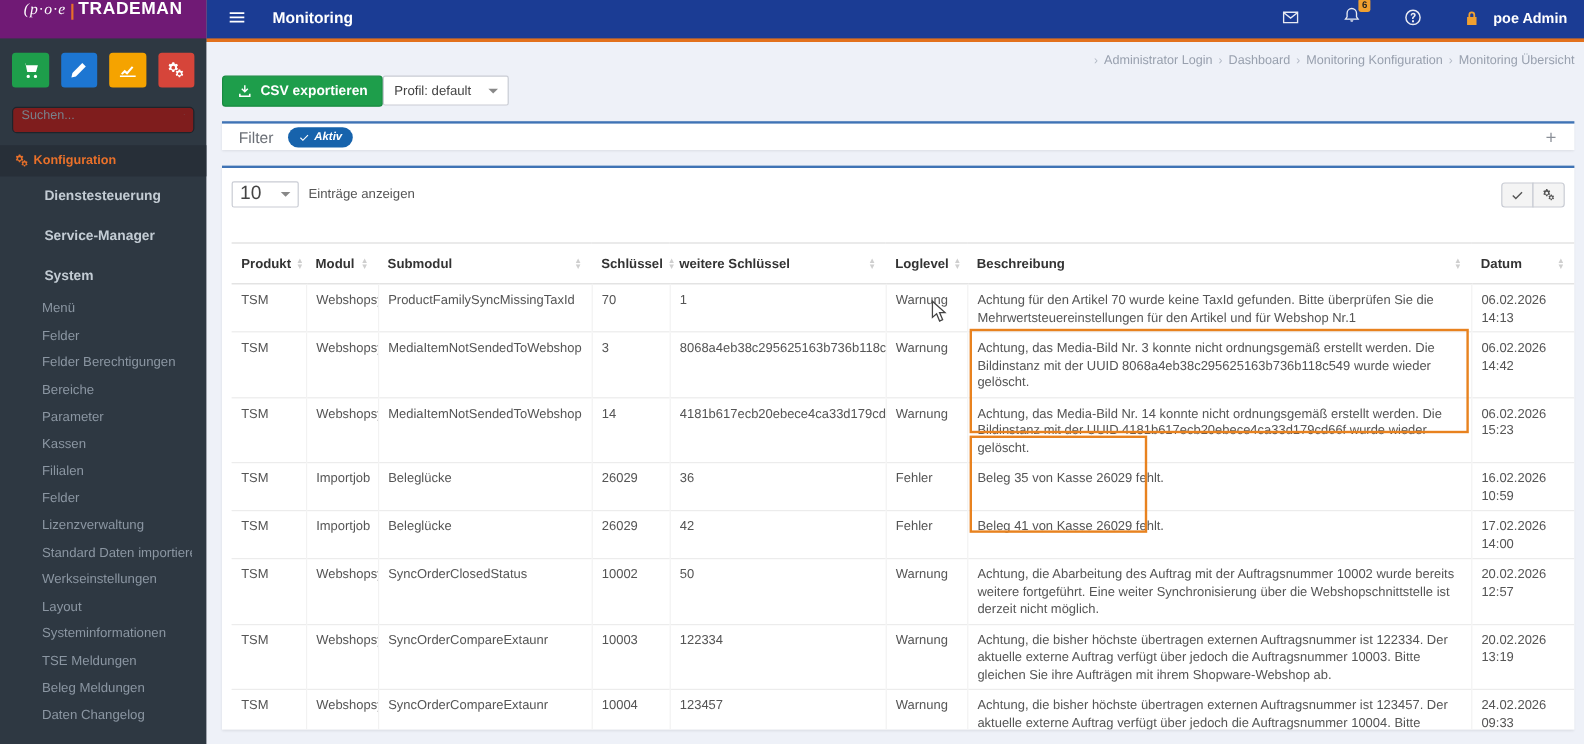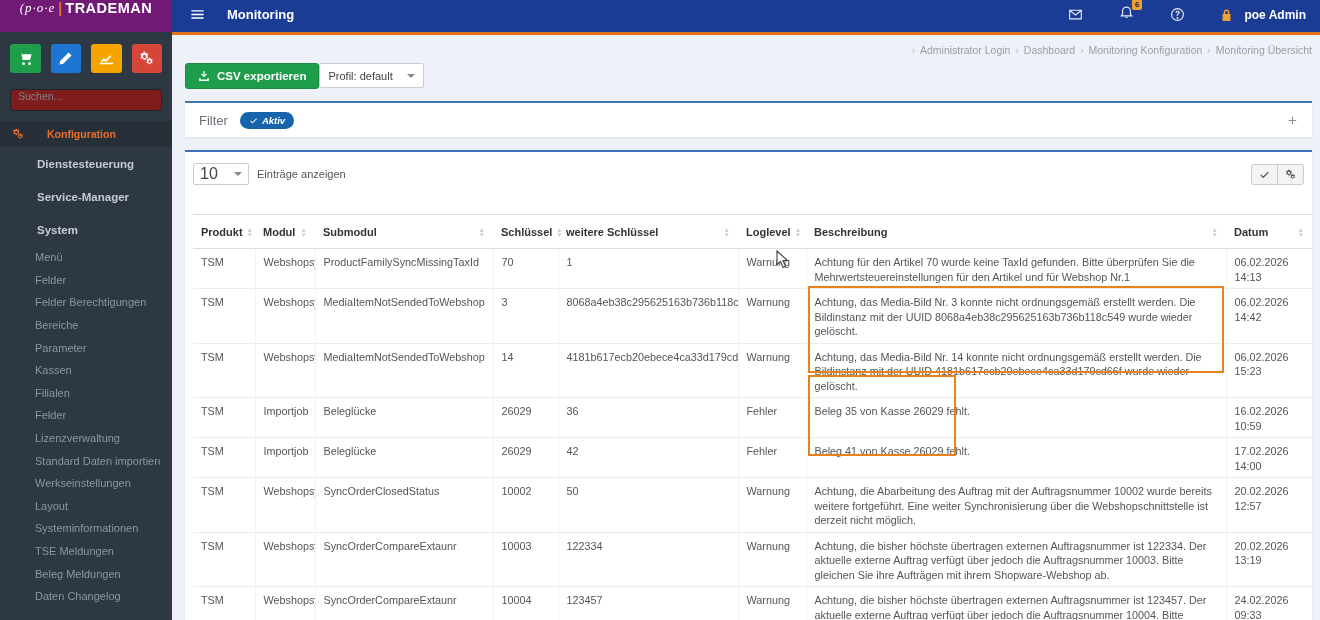--- a/index.html
+++ b/index.html
@@ -13,21 +13,21 @@
   .logo .poe { font-family:"Liberation Serif", serif; font-style:italic; font-size:13px; letter-spacing:1px; }
   .logo .sep { color:#e8702a; font-weight:bold; font-size:14px; margin:0 1px; }
   .logo .name { font-weight:bold; font-size:14.5px; letter-spacing:.5px; }
   .quick { display:flex; gap:10px; padding:12px 10px 10px 10px; }
   .qbtn { width:31px; height:29px; border:none; border-radius:3px; color:#fff; display:flex; align-items:center; justify-content:center; cursor:pointer; }
   .qbtn .ico { width:15px; height:15px; }
   .searchbox { margin:6px 10px 10px 10px; height:22px; background:#7f1d1d; border:1px solid #1d242b; border-radius:4px; display:flex; align-items:flex-start; padding:0 7px; }
   .searchbox input { flex:1; background:transparent; border:none; outline:none; color:#aab4bd; font-size:10.5px; }
   .searchbox input::placeholder { color:#78828c; }
   .searchbox .ico { width:11px; height:11px; color:#78828c; }
-  .konfig { height:26px; background:#272f38; color:#e8702a; display:flex; align-items:center; gap:23px; padding:0 12px; font-size:10.5px; font-weight:bold; }
+  .konfig { height:26px; background:#272f38; color:#e8702a; display:flex; align-items:center; gap:4px; padding:0 12px; font-size:10.5px; font-weight:bold; }
   .konfig .ico { width:12px; height:12px; }
   .menu { list-style:none;font-weight:bold; }
   .mitem { height:33px; display:flex; align-items:center; gap:9px; padding:0 12px; color:#c3ccd4; font-size:11.5px; cursor:pointer; border-left:3px solid transparent; }
   .mitem .ico { width:13px; height:13px; color:#9aa5af; }
   .submenu { list-style:none; padding-bottom:4px; }
   .sitem { height:22.6px; display:flex; align-items:center; gap:8px; padding:0 12px 0 15px; color:#8b96a2; font-size:11px; cursor:pointer; }
   .sitem .ico { width:12px; height:12px; color:#78828c; }
   .label { flex:1; white-space:nowrap; overflow:hidden; }
 
   
@@ -49,21 +49,21 @@
   .crumb .bsep { color:#b3bac6; font-size:10px; }
   .crumb a { color:#98a0ae; text-decoration:none; cursor:pointer; }
 
   .toolbar { display:flex; align-items:flex-start; justify-content:flex-start; margin-top:4px; height:36px; }
   .csv-btn { background:#1e9e4b; border:1px solid #188a40; color:#fff; font-size:11.5px; font-weight:bold; border-radius:3px; height:26px; padding:0 12px; display:flex; align-items:center; gap:7px; cursor:pointer; }
   .csv-btn .ico { width:12px; height:12px; }
   .selectbox { background:#fff; border:1px solid #c9ccd4; border-radius:2px; height:25px; min-width:105px; display:flex; align-items:center; justify-content:space-between; padding:0 8px; font-size:11px; color:#444; cursor:pointer; }
   .caret { width:0; height:0; border-left:4px solid transparent; border-right:4px solid transparent; border-top:4px solid #888; margin-left:10px; }
 
   .card { background:#fff; border-top:2px solid #3f73b5; box-shadow:0 1px 2px rgba(0,0,0,.08); }
-  .filter-card { margin-top:2px; height:36px; display:flex; align-items:center; padding:0 14px; }
+  .filter-card { margin-top:2px; height:24px; display:flex; align-items:center; padding:0 14px; }
   .filter-title { font-size:13px; color:#6b6f76; }
   .pill { background:#1763ac; color:#fff; font-size:9.5px; font-weight:bold; border-radius:9px; height:17px; display:flex; align-items:center; gap:4px; padding:0 9px; margin-left:12px; cursor:pointer;font-style:italic; }
   .pill .ico { width:9px; height:9px; }
   .filter-card .spacer { flex:1; }
   .plus { width:11px; height:11px; color:#8a8f97; cursor:pointer; }
 
   .table-card { margin-top:13px; height:470px; padding:8px 8px 0 8px; overflow:hidden; }
   .tcontrols { display:flex; align-items:center; height:28px; margin-bottom:4px; }
   .len-select { width:56px; min-width:56px; height:22px; font-size:16px; padding:0 6px; }
   .len-label { font-size:11px; color:#555; margin-left:8px; }

